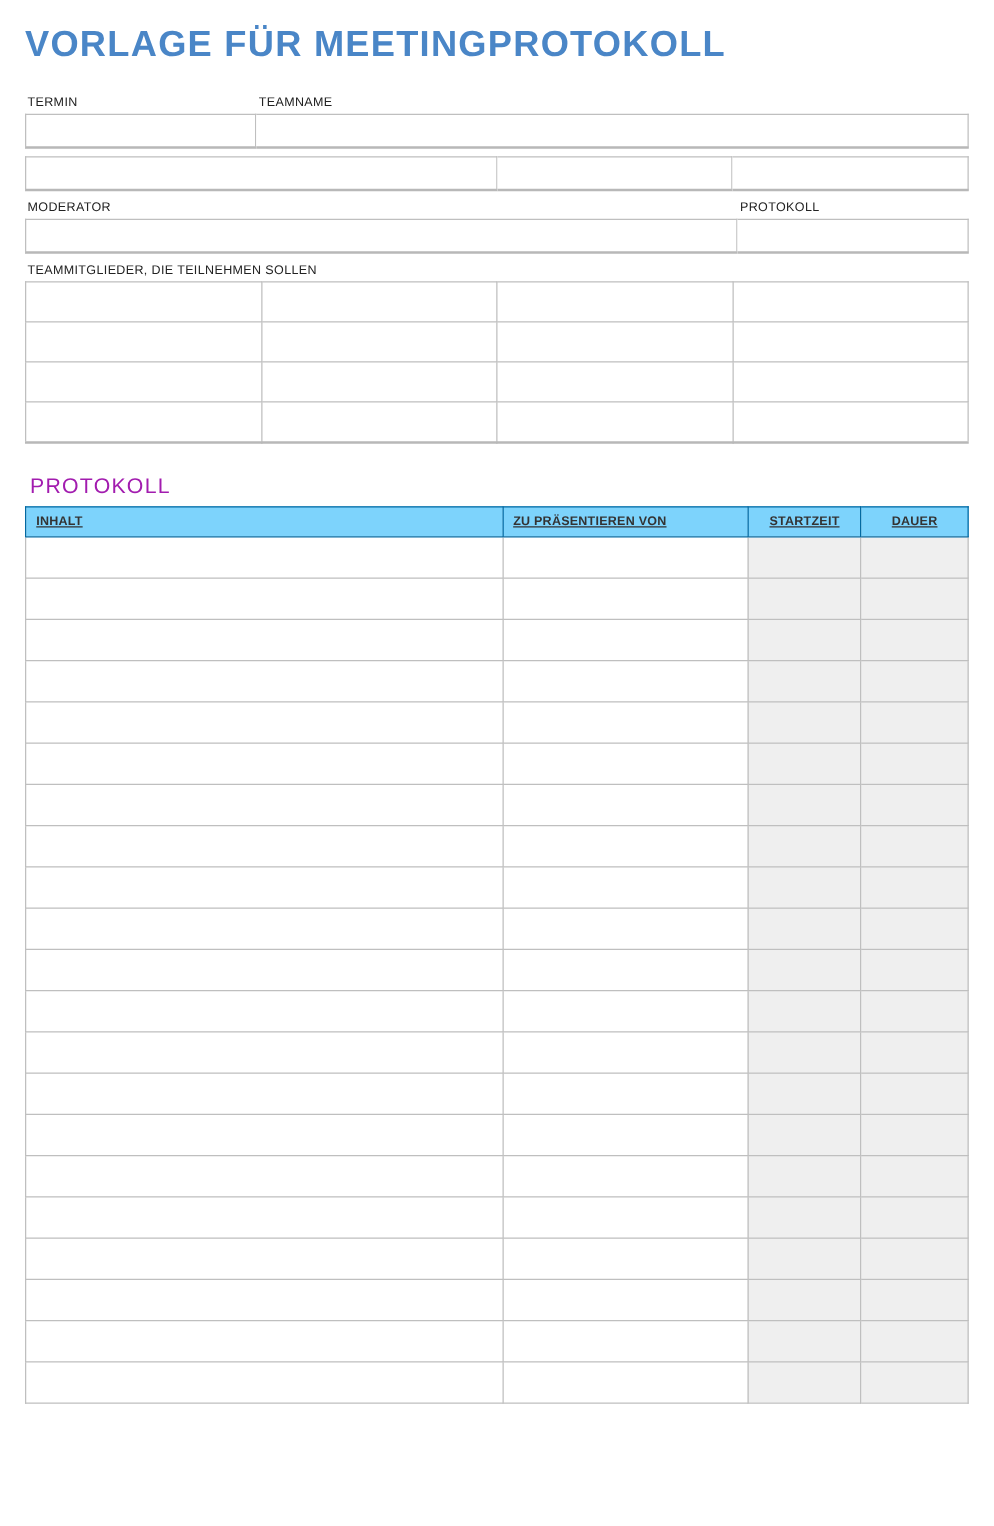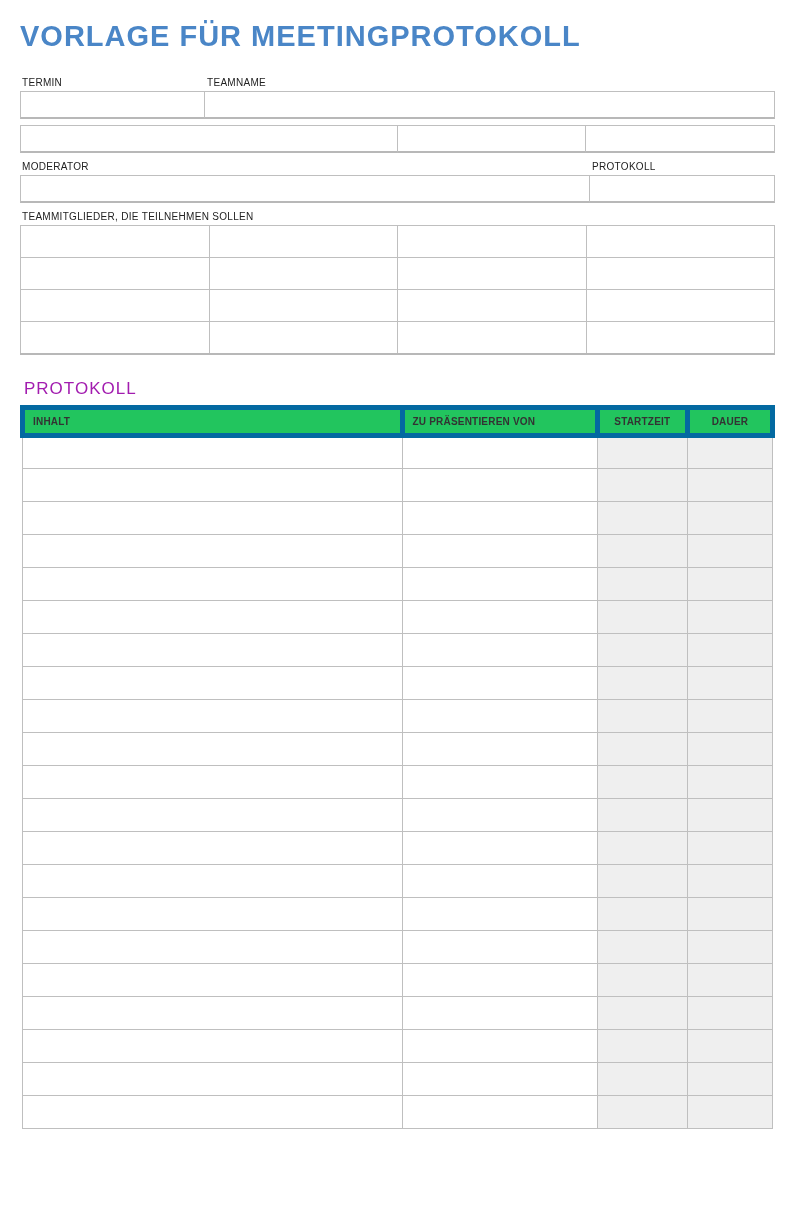--- a/index.html
+++ b/index.html
@@ -50,28 +50,29 @@
     color: #a21caf;
     letter-spacing: 1px;
     margin: 0 0 6px 4px;
     font-weight: normal;
   }
   .proto-table {
     border-collapse: collapse;
     width: 100%;
   }
   .proto-table th {
-    background: #22c55e;
-    border: 5px solid #0369a1;
+    background: #7dd3fc;
+    border: 1px solid #0369a1;
     font-size: 10px;
     font-weight: bold;
     text-align: left;
     padding: 6px 8px;
     color: #333;
     letter-spacing: 0.2px;
+    text-decoration: underline;
   }
   .proto-table th.center { text-align: center; }
   .proto-table td {
     border: 1px solid #bfbfbf;
     height: 33px;
     padding: 0;
   }
   .proto-table td.shade { background: #efefef; }
 </style>
 </head>

